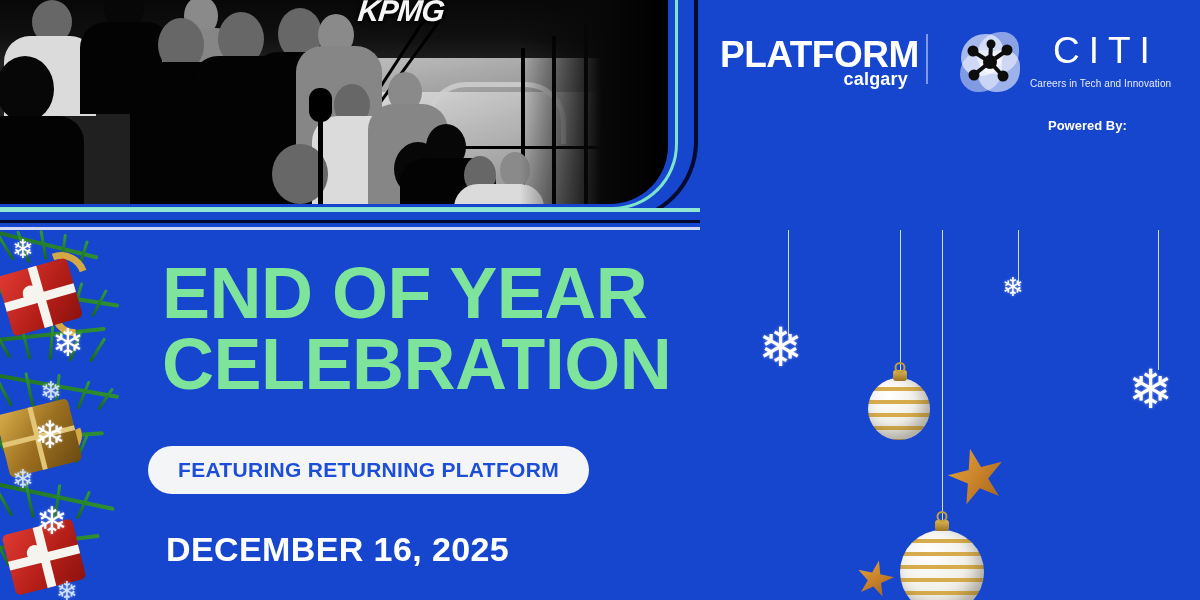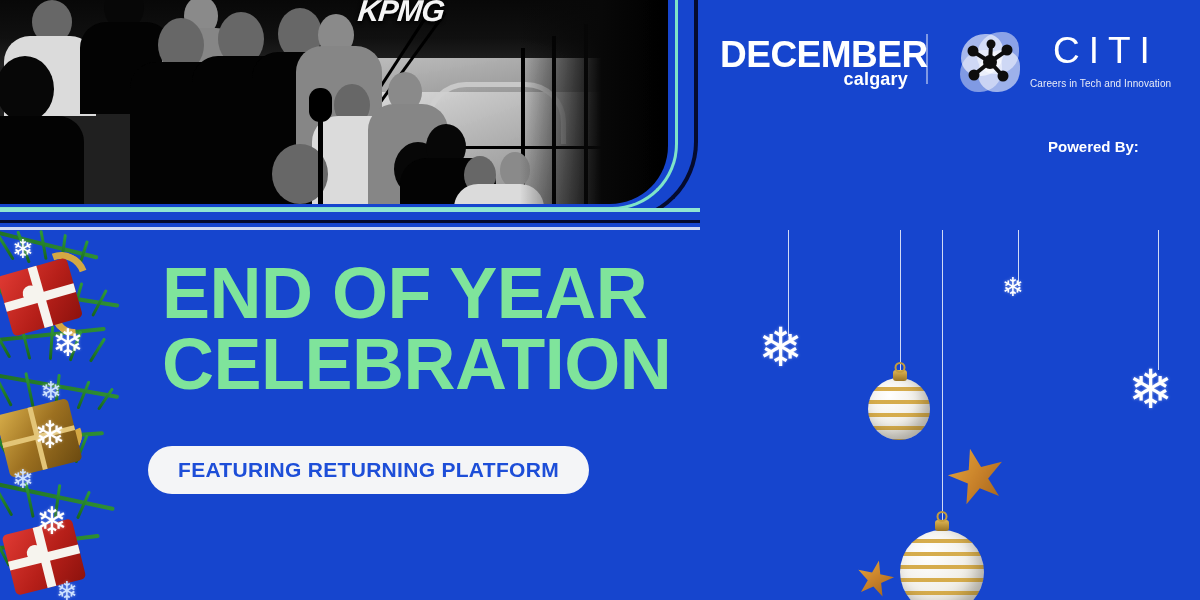--- a/index.html
+++ b/index.html
@@ -114,22 +114,22 @@
     letter-spacing:.5px; line-height:1;
     white-space:nowrap;
   }
   .tt-line2 {
     position:absolute; left:72px; top:62px;
     font-size:54px; font-weight:700; color:#7fe49b;
     letter-spacing:.5px; line-height:1;
     white-space:nowrap;
   }
   .powered-by {
-    position:absolute; left:348px; top:138px;
-    font-size:15px; font-weight:700; color:#ffffff;
+    position:absolute; left:348px; top:118px;
+    font-size:13px; font-weight:700; color:#ffffff;
     white-space:nowrap;
   }
 
   
   .platform-logo {
     position:absolute; left:20px; top:36px;
     width:188px; height:62px;
   }
   .pf-word {
     position:absolute; left:0; top:0;
@@ -366,21 +366,21 @@
   <div class="strip strip-a"></div>
   <div class="strip strip-b"></div>
   <div class="strip strip-c"></div>
   <div class="strip strip-d"></div>
   <div class="strip strip-e"></div>
 
   <div class="header-right">
     <div class="powered-by">Powered By:</div>
 
     <div class="platform-logo">
-      <div class="pf-word">DECEMBER</div>
+      <div class="pf-word">PLATFORM</div>
       <div class="pf-sub">calgary</div>
     </div>
 
     <div class="logo-divider"></div>
 
     <div class="citi-logo">
       <div class="citi-mark">
         <div class="petal p1"></div>
         <div class="petal p2"></div>
         <div class="petal p3"></div>
@@ -405,20 +405,21 @@
       </div>
       <div class="citi-word">CITI</div>
       <div class="citi-tag">Careers in Tech and Innovation</div>
     </div>
   </div>
 
   <div class="main">
     <div class="headline">END OF YEAR
 CELEBRATION</div>
     <div class="badge">FEATURING RETURNING PLATFORM</div>
+    <div class="date">DECEMBER 16, 2025</div>
   </div>
 
   <div class="decor-left">
 
     <div class="branch" style="left:-30px;top:10px;width:130px;transform:rotate(14deg);"></div>
     <div class="branch" style="left:-30px;top:62px;width:150px;transform:rotate(9deg);"></div>
     <div class="branch" style="left:-34px;top:104px;width:140px;transform:rotate(-6deg);"></div>
     <div class="branch" style="left:-30px;top:152px;width:150px;transform:rotate(10deg);"></div>
     <div class="branch" style="left:-34px;top:206px;width:138px;transform:rotate(-4deg);"></div>
     <div class="branch" style="left:-30px;top:262px;width:146px;transform:rotate(12deg);"></div>

